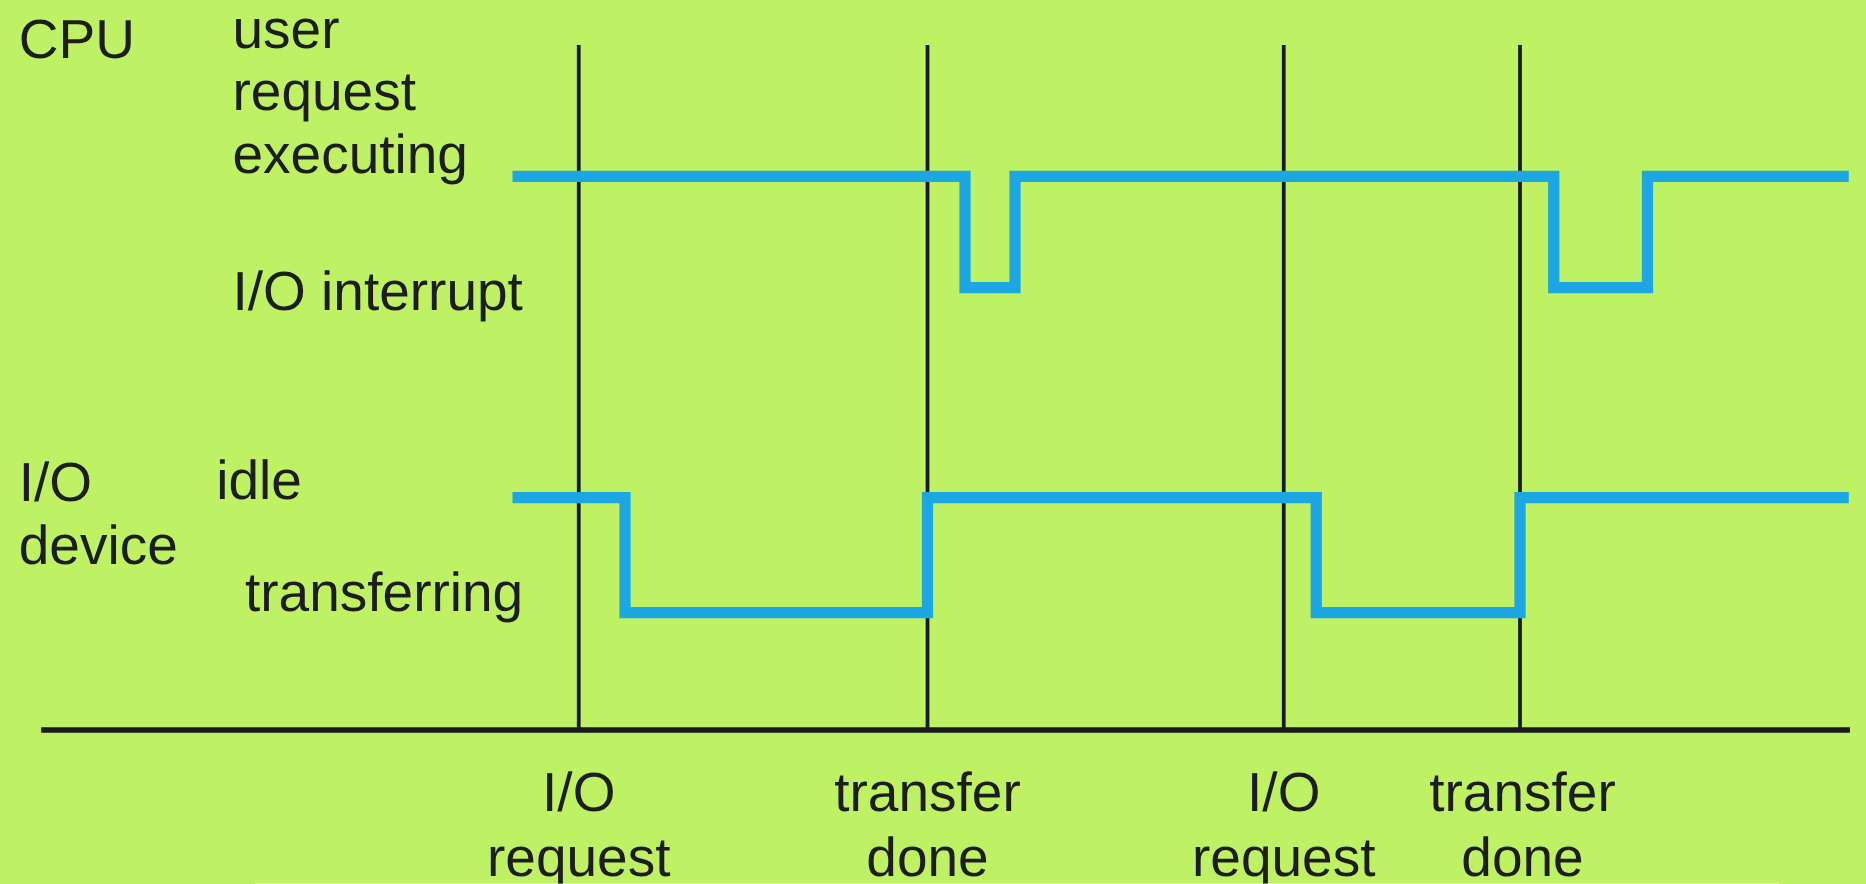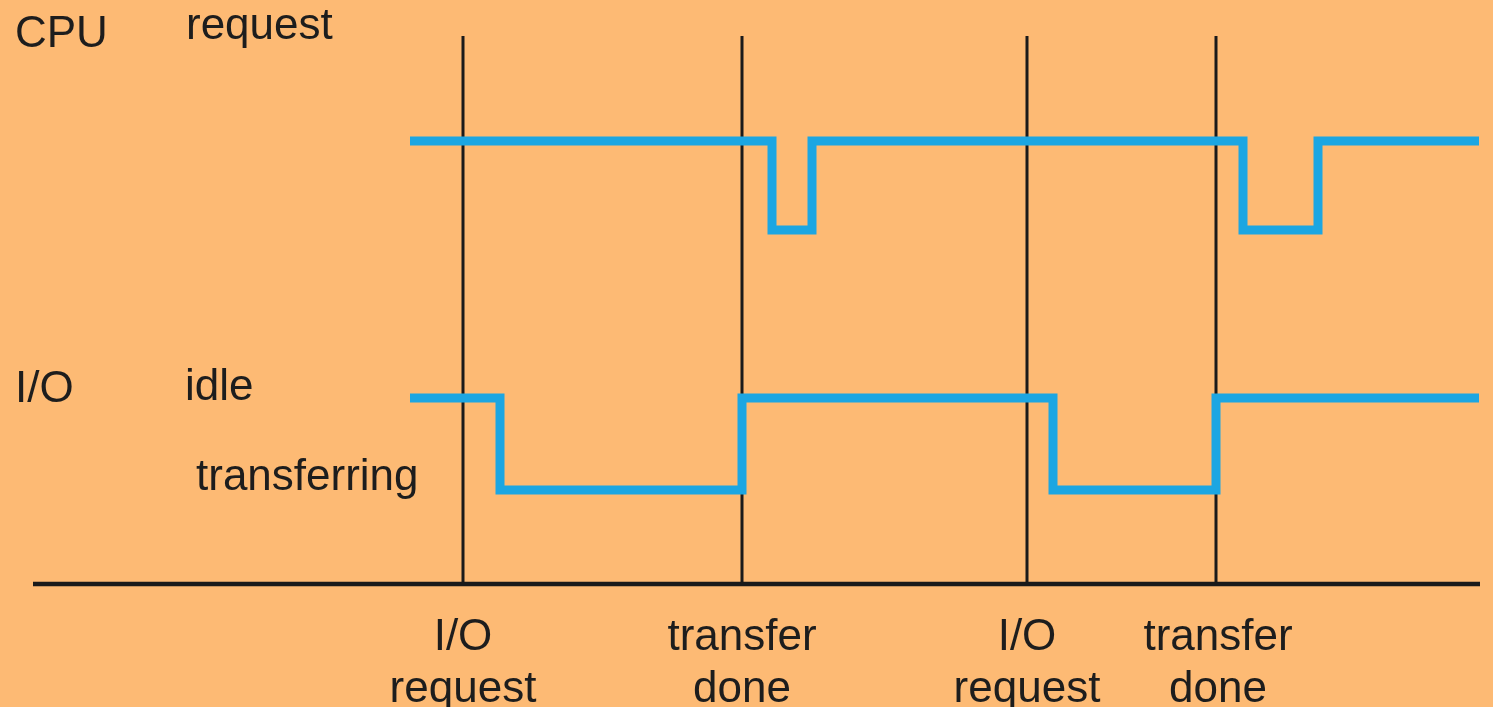--- a/index.html
+++ b/index.html
@@ -21,46 +21,50 @@
   .lbl.center{
     width:300px;
     text-align:center;
     line-height:52px;
     white-space:normal;
   }
 </style>
 </head>
 <body>
 
-<div class="stage" style="background: #fdba74; color: rgb(29, 29, 29);">
+<div class="stage" style="background: #bef264; color: rgb(29, 29, 29);">
 
   <svg id="wave-svg" width="1493" height="707" viewBox="0 0 1493 707">
       <line x1="463" y1="36" x2="463" y2="584" stroke="#1a1a1a" stroke-width="3"></line>
       <line x1="742" y1="36" x2="742" y2="584" stroke="#1a1a1a" stroke-width="3"></line>
       <line x1="1027" y1="36" x2="1027" y2="584" stroke="#1a1a1a" stroke-width="3"></line>
       <line x1="1216" y1="36" x2="1216" y2="584" stroke="#1a1a1a" stroke-width="3"></line>
       <line x1="33" y1="584" x2="1480" y2="584" stroke="#1a1a1a" stroke-width="4.5"></line>
       <polyline points="410,141 772,141 772,230 812,230 812,141 1243,141 1243,230 1318,230 1318,141 1479,141" fill="none" stroke="#1CA6E2" stroke-width="9" stroke-linejoin="miter" stroke-linecap="butt"></polyline>
       <polyline points="410,398 500,398 500,490 742,490 742,398 1053,398 1053,490 1216,490 1216,398 1479,398" fill="none" stroke="#1CA6E2" stroke-width="9" stroke-linejoin="miter" stroke-linecap="butt"></polyline>
     </svg>
 
   <div class="lbl" style="left:15px; top:7px">CPU</div>
 
   <div class="lbl" style="left:186px; top:-1px">
+    <div>user</div>
     <div>request</div>
+    <div>executing</div>
   </div>
 
   <div class="lbl" style="left:186px; top:209px">
+    <div>I/O interrupt</div>
   </div>
 
   <div class="lbl" style="left:15px; top:362px">
     <div>I/O</div>
+    <div>device</div>
   </div>
 
-  <div class="lbl" style="left:185px; top:360px">idle</div>
+  <div class="lbl" style="left:173px; top:360px">idle</div>
 
   <div class="lbl" style="left:196px; top:450px">transferring</div>
 
   <div class="lbl center" style="left:313px; top:609px">
     <div>I/O</div>
     <div>request</div>
   </div>
 
   <div class="lbl center" style="left:592px; top:609px">
     <div>transfer</div>

